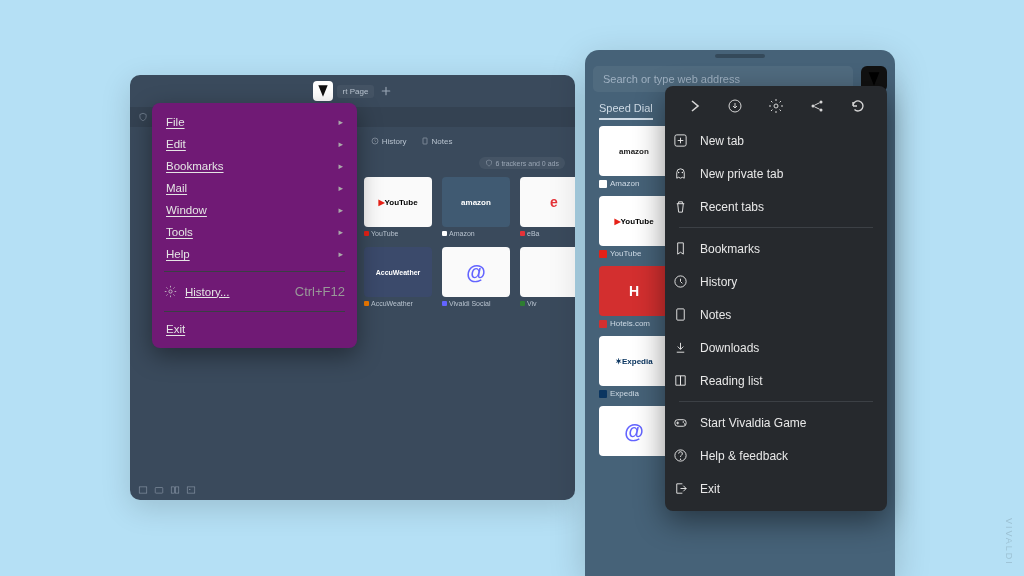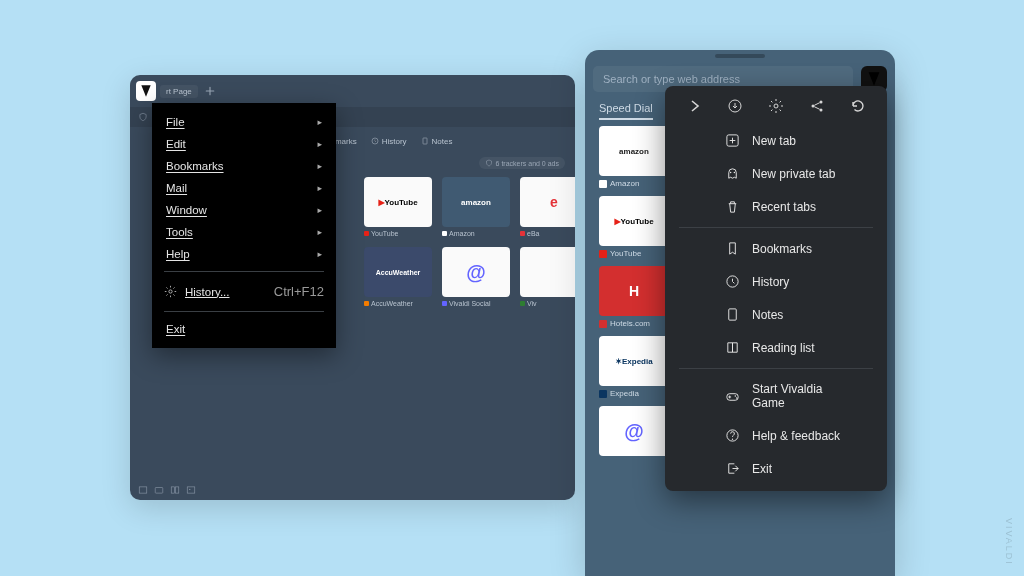--- a/index.html
+++ b/index.html
@@ -4,21 +4,21 @@
 <style>
   * { margin: 0; padding: 0; box-sizing: border-box; font-family: -apple-system, BlinkMacSystemFont, "Segoe UI", sans-serif; }
   body { width: 1024px; height: 576px; background: #b5e0f5; overflow: hidden; position: relative; }
 
   
   .desktop {
     position: absolute; left: 130px; top: 75px; width: 445px; height: 425px;
     background: #3a4a5c; border-radius: 10px; overflow: hidden;
     box-shadow: 0 8px 30px rgba(0,0,0,0.15);
   }
-  .dtop-header { height: 32px; display: flex; align-items: center; padding: 8px 6px; gap: 4px; }
+  .dtop-header { height: 32px; display: flex; align-items: center; padding: 8px 6px; gap: 4px; justify-content: center; }
   .vlogo { width: 20px; height: 20px; border-radius: 4px; background: #fff; display: flex; align-items: center; justify-content: center; }
   .vlogo svg { width: 14px; height: 14px; }
   .dtabs { display: flex; align-items: center; gap: 6px; font-size: 8px; color: #b8c3cf; }
   .dtab { padding: 2px 6px; background: rgba(255,255,255,0.05); border-radius: 3px; }
   .dplus { width: 12px; height: 12px; display: flex; align-items: center; justify-content: center; cursor: pointer; }
 
   .daddr { height: 20px; display: flex; align-items: center; gap: 4px; padding: 0 8px; background: rgba(0,0,0,0.1); }
   .daddr-icon { width: 10px; height: 10px; color: #8a97a7; }
   .daddr-input { flex: 1; background: transparent; border: none; color: #8a97a7; font-size: 8px; outline: none; }
 
@@ -33,22 +33,22 @@
   .tile { display: flex; flex-direction: column; gap: 3px; }
   .tile-img { width: 68px; height: 50px; background: #fafafa; border-radius: 4px; display: flex; align-items: center; justify-content: center; font-size: 8px; font-weight: 600; }
   .tile-label { font-size: 7px; color: #b8c3cf; display: flex; gap: 2px; align-items: center; }
   .favdot { width: 5px; height: 5px; border-radius: 1px; }
 
   .dstatus { position: absolute; bottom: 0; left: 0; right: 0; height: 20px; display: flex; align-items: center; padding: 0 8px; gap: 6px; color: #8a97a7; }
   .dstatus svg { width: 10px; height: 10px; }
 
   
   .dmenu {
-    position: absolute; left: 152px; top: 103px; width: 184px;
-    background: #000000; border-radius: 0; padding: 8px 0;
+    position: absolute; left: 152px; top: 103px; width: 205px;
+    background: #701a75; border-radius: 8px; padding: 8px 0;
     box-shadow: 0 8px 24px rgba(0,0,0,0.4);
     color: #e5e5e5; font-size: 11.5px;
   }
   .dmenu-item { display: flex; align-items: center; justify-content: space-between; padding: 5px 14px; cursor: pointer; }
   .dmenu-item.underline span:first-child { text-decoration: underline; text-decoration-thickness: 1px; text-underline-offset: 2px; }
   .dmenu-sub::after { content: "▸"; font-size: 9px; color: #aaa; }
   .dmenu-sep { height: 1px; background: #3a3f44; margin: 6px 12px; }
   .dmenu-settings { display: flex; align-items: center; gap: 8px; padding: 6px 12px; cursor: pointer; }
   .dmenu-settings .spacer { flex: 1; }
   .dmenu-shortcut { font-size: 13px; color: #999; }
@@ -75,21 +75,21 @@
 
   
   .mmenu {
     position: absolute; left: 665px; top: 86px; width: 222px;
     background: #26292d; border-radius: 8px; padding: 8px 0 6px;
     box-shadow: 0 10px 30px rgba(0,0,0,0.45);
     color: #e8e8e8; font-size: 12px;
   }
   .mmenu-top { display: flex; justify-content: space-around; align-items: center; padding: 4px 8px 10px; color: #d6d6d6; }
   .mmenu-top svg { width: 16px; height: 16px; cursor: pointer; }
-  .mmenu-item { display: flex; align-items: center; gap: 12px; padding: 9px 32px; cursor: pointer; margin-left: 28px; }
+  .mmenu-item { display: flex; align-items: center; gap: 12px; padding: 9px 8px; cursor: pointer; }
   .mmenu-item svg { width: 15px; height: 15px; flex-shrink: 0; }
   .mmenu-sep { height: 1px; background: #3c4045; margin: 4px 14px; }
 
   .watermark { position: absolute; right: 10px; bottom: 10px; font-size: 9px; letter-spacing: 2px; color: rgba(0,0,0,0.15); writing-mode: vertical-rl; }
 </style>
 </head>
 <body>
 
 <svg width="0" height="0" style="position:absolute">
   <defs>
@@ -435,20 +435,26 @@
       <span>History</span>
     </div>
   <div class="mmenu-item">
       <svg viewBox="0 0 16 16">
         <use href="#i-note"></use>
       </svg>
       <span>Notes</span>
     </div>
   <div class="mmenu-item">
       <svg viewBox="0 0 16 16">
+        <use href="#i-download"></use>
+      </svg>
+      <span>Downloads</span>
+    </div>
+  <div class="mmenu-item">
+      <svg viewBox="0 0 16 16">
         <use href="#i-book"></use>
       </svg>
       <span>Reading list</span>
     </div>
   <div class="mmenu-sep"></div>
   <div class="mmenu-item">
       <svg viewBox="0 0 16 16">
         <use href="#i-gamepad"></use>
       </svg>
       <span>Start Vivaldia Game</span>

